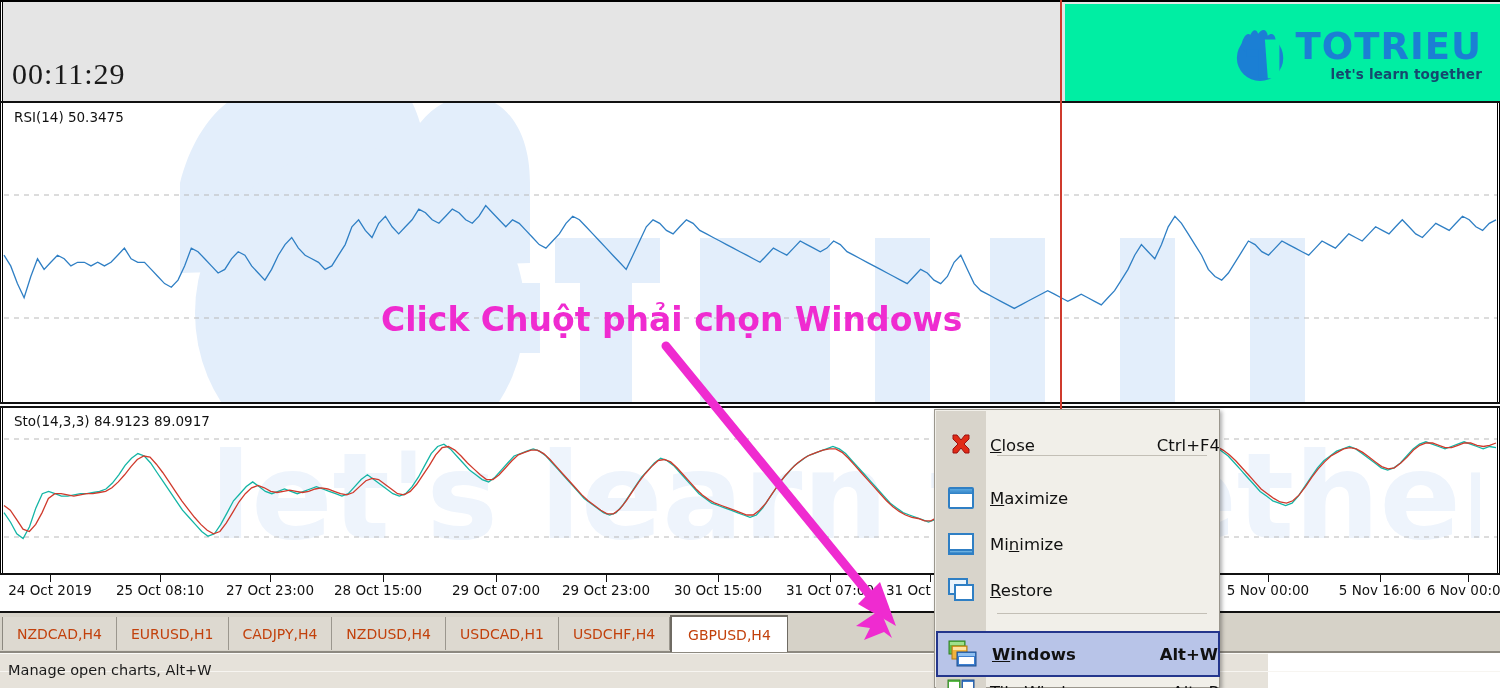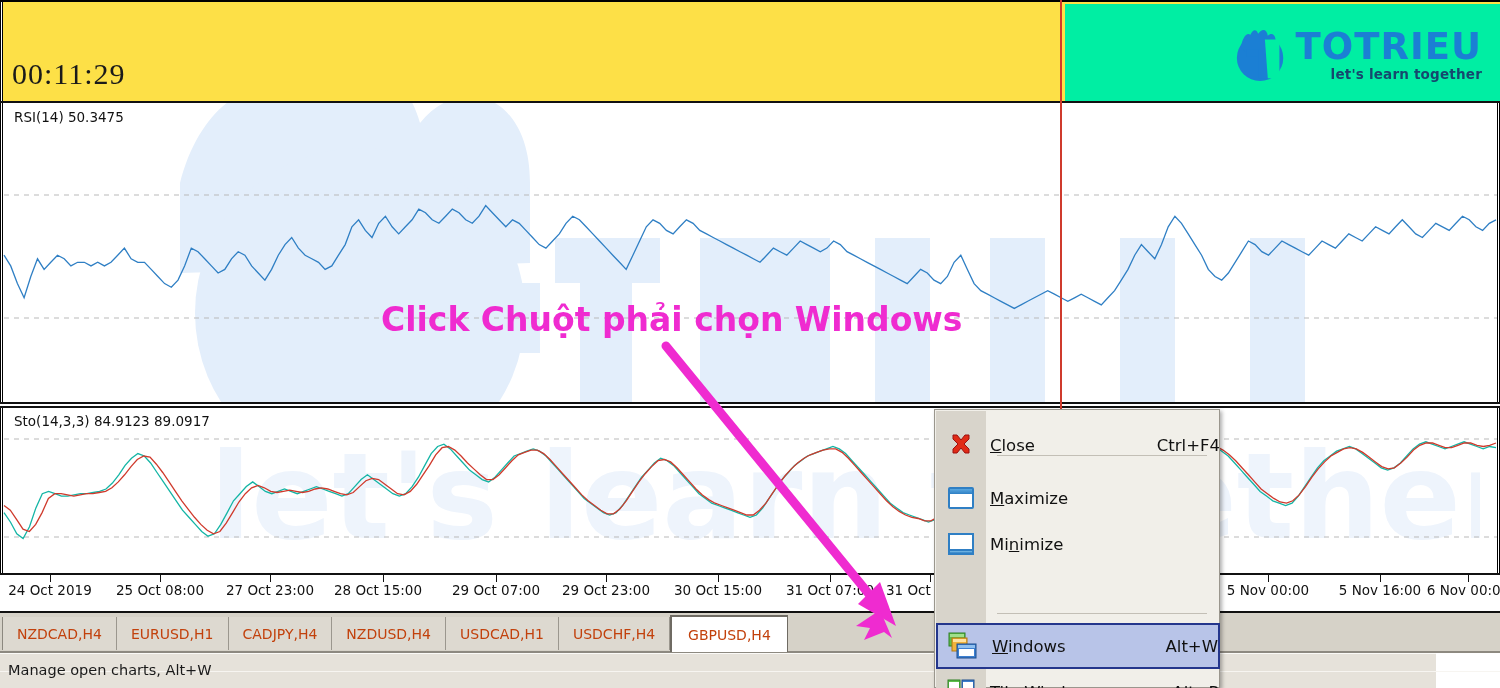--- a/index.html
+++ b/index.html
@@ -7,21 +7,21 @@
     width:1500px;height:688px;overflow:hidden;position:relative;
     background:#ffffff;
     font-family:"Liberation Sans", sans-serif;
     -webkit-font-smoothing:none;
   }
   .app{position:absolute;inset:0;background:#fff;}
 
   
   #price-pane{
     position:absolute;left:0;top:0;width:1500px;height:101px;
-    background:#fde047;
+    background:#e5e5e5;
     border-top:2px solid #000;
     box-sizing:border-box;
     overflow:hidden;
   }
   #price-pane .leftborder{position:absolute;left:0;top:0;width:3px;height:100%;
     background:linear-gradient(to right,#000 0px,#000 1px,#fff 1px,#fff 2px,#000 2px,#000 3px);}
   #clock{
     position:absolute;left:12px;top:55px;
     font-family:"Liberation Serif", serif;
     font-size:30px;color:#1a1a1a;letter-spacing:1px;white-space:nowrap;
@@ -115,21 +115,21 @@
   .tab.first{border-left:1px solid #8c887f;}
   .tab.active{
     background:#ffffff;border:2px solid #6f6b63;border-bottom:none;
     height:35px;margin-top:-2px;border-right:1px solid #6f6b63;
     position:relative;z-index:3;padding:0 16px;
   }
   #tabshadow{position:absolute;left:0;top:38px;width:1500px;height:2px;background:#8d8980;}
 
   
   #statusbar{
-    position:absolute;left:0;top:653px;width:1436px;height:35px;
+    position:absolute;left:0;top:653px;width:1268px;height:35px;
     background:#e6e2da;box-sizing:border-box;
     border-top:1px solid #fbfaf7;
   }
   #status-text{
     position:absolute;left:8px;top:8px;font-size:14.5px;color:#1a1a1a;
     white-space:nowrap;font-family:"DejaVu Sans", sans-serif;
   }
   #status-sep{position:absolute;left:0;top:17px;width:1500px;height:1px;background:#f7f5f1;}
 
   
@@ -262,21 +262,21 @@
 
     <div id="sto-label">Sto(14,3,3) 84.9123 89.0917</div>
     <div class="pane-edge"></div>
     <div class="pane-edge-r"></div>
   </div>
 
   <div id="time-axis">
       <div class="tick" style="left: 50px;"></div>
       <div class="tlabel" style="left: 50px;">24 Oct 2019</div>
       <div class="tick" style="left: 160px;"></div>
-      <div class="tlabel" style="left: 160px;">25 Oct 08:00</div>
+      <div class="tlabel" style="left: 160px;">25 Oct 08:10</div>
       <div class="tick" style="left: 270px;"></div>
       <div class="tlabel" style="left: 270px;">27 Oct 23:00</div>
       <div class="tick" style="left: 383px;"></div>
       <div class="tlabel" style="left: 378px; text-align: center;">28 Oct 15:00</div>
       <div class="tick" style="left: 496px;"></div>
       <div class="tlabel" style="left: 496px;">29 Oct 07:00</div>
       <div class="tick" style="left: 606px;"></div>
       <div class="tlabel" style="left: 606px;">29 Oct 23:00</div>
       <div class="tick" style="left: 718px;"></div>
       <div class="tlabel" style="left: 718px;">30 Oct 15:00</div>
@@ -348,21 +348,31 @@
       <div class="mi" style="top: 111px;">
         <div class="ic">
           <div class="min-ico">
             <div class="bdy"></div>
             <div class="ft"></div>
           </div>
         </div>
         <div class="lbl">Mi<u>n</u>imize</div>
         <div class="acc"></div>
       </div>
-      <div class="mi sel" style="top: 213px;">
+      <div class="mi" style="top: 157px;">
+        <div class="ic">
+          <div class="res-ico">
+            <div class="w1"></div>
+            <div class="w2"></div>
+          </div>
+        </div>
+        <div class="lbl"><u>R</u>estore</div>
+        <div class="acc"></div>
+      </div>
+      <div class="mi sel" style="top: 221px; font-weight: bold;">
         <div class="ic">
           <svg width="30" height="28" viewBox="0 0 30 28">
             <rect x="1" y="1" width="16" height="13" fill="#5fbf4a" stroke="#2f7f24"></rect>
             <rect x="2" y="2" width="14" height="3" fill="#9fe08c"></rect>
             <rect x="4" y="6" width="15" height="13" fill="#f2b33d" stroke="#b07a12"></rect>
             <rect x="5" y="7" width="13" height="3" fill="#ffe2a0"></rect>
             <rect x="9" y="12" width="19" height="14" fill="#3d7fd0" stroke="#1f4e8c"></rect>
             <rect x="10" y="13" width="17" height="3" fill="#8fc0f0"></rect>
             <rect x="11" y="17" width="15" height="7" fill="#ffffff"></rect>
           </svg>

